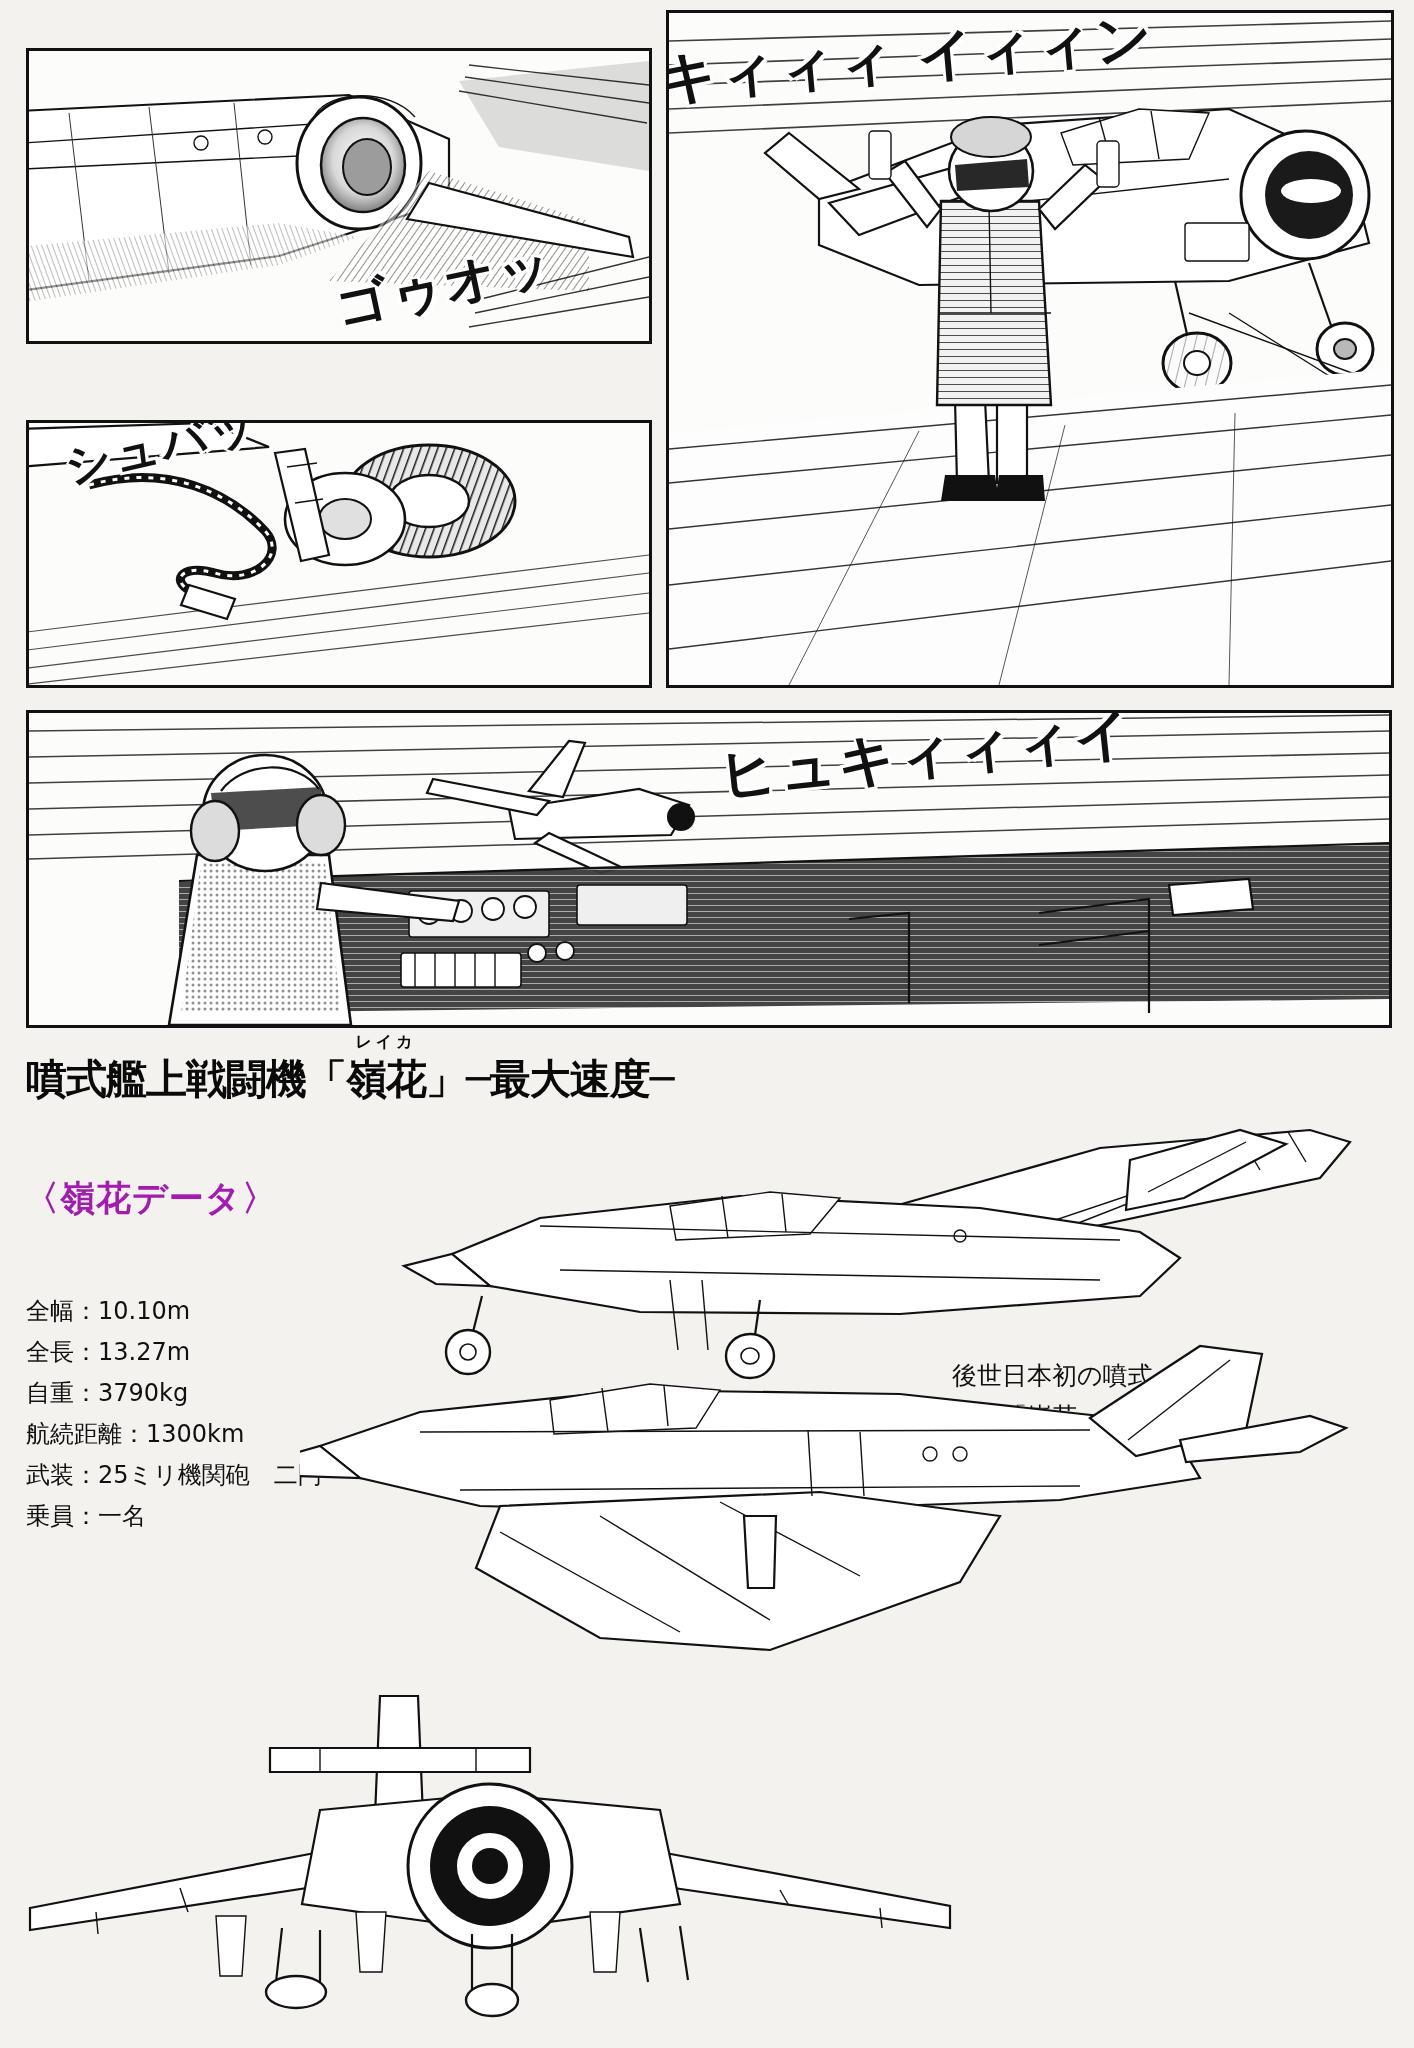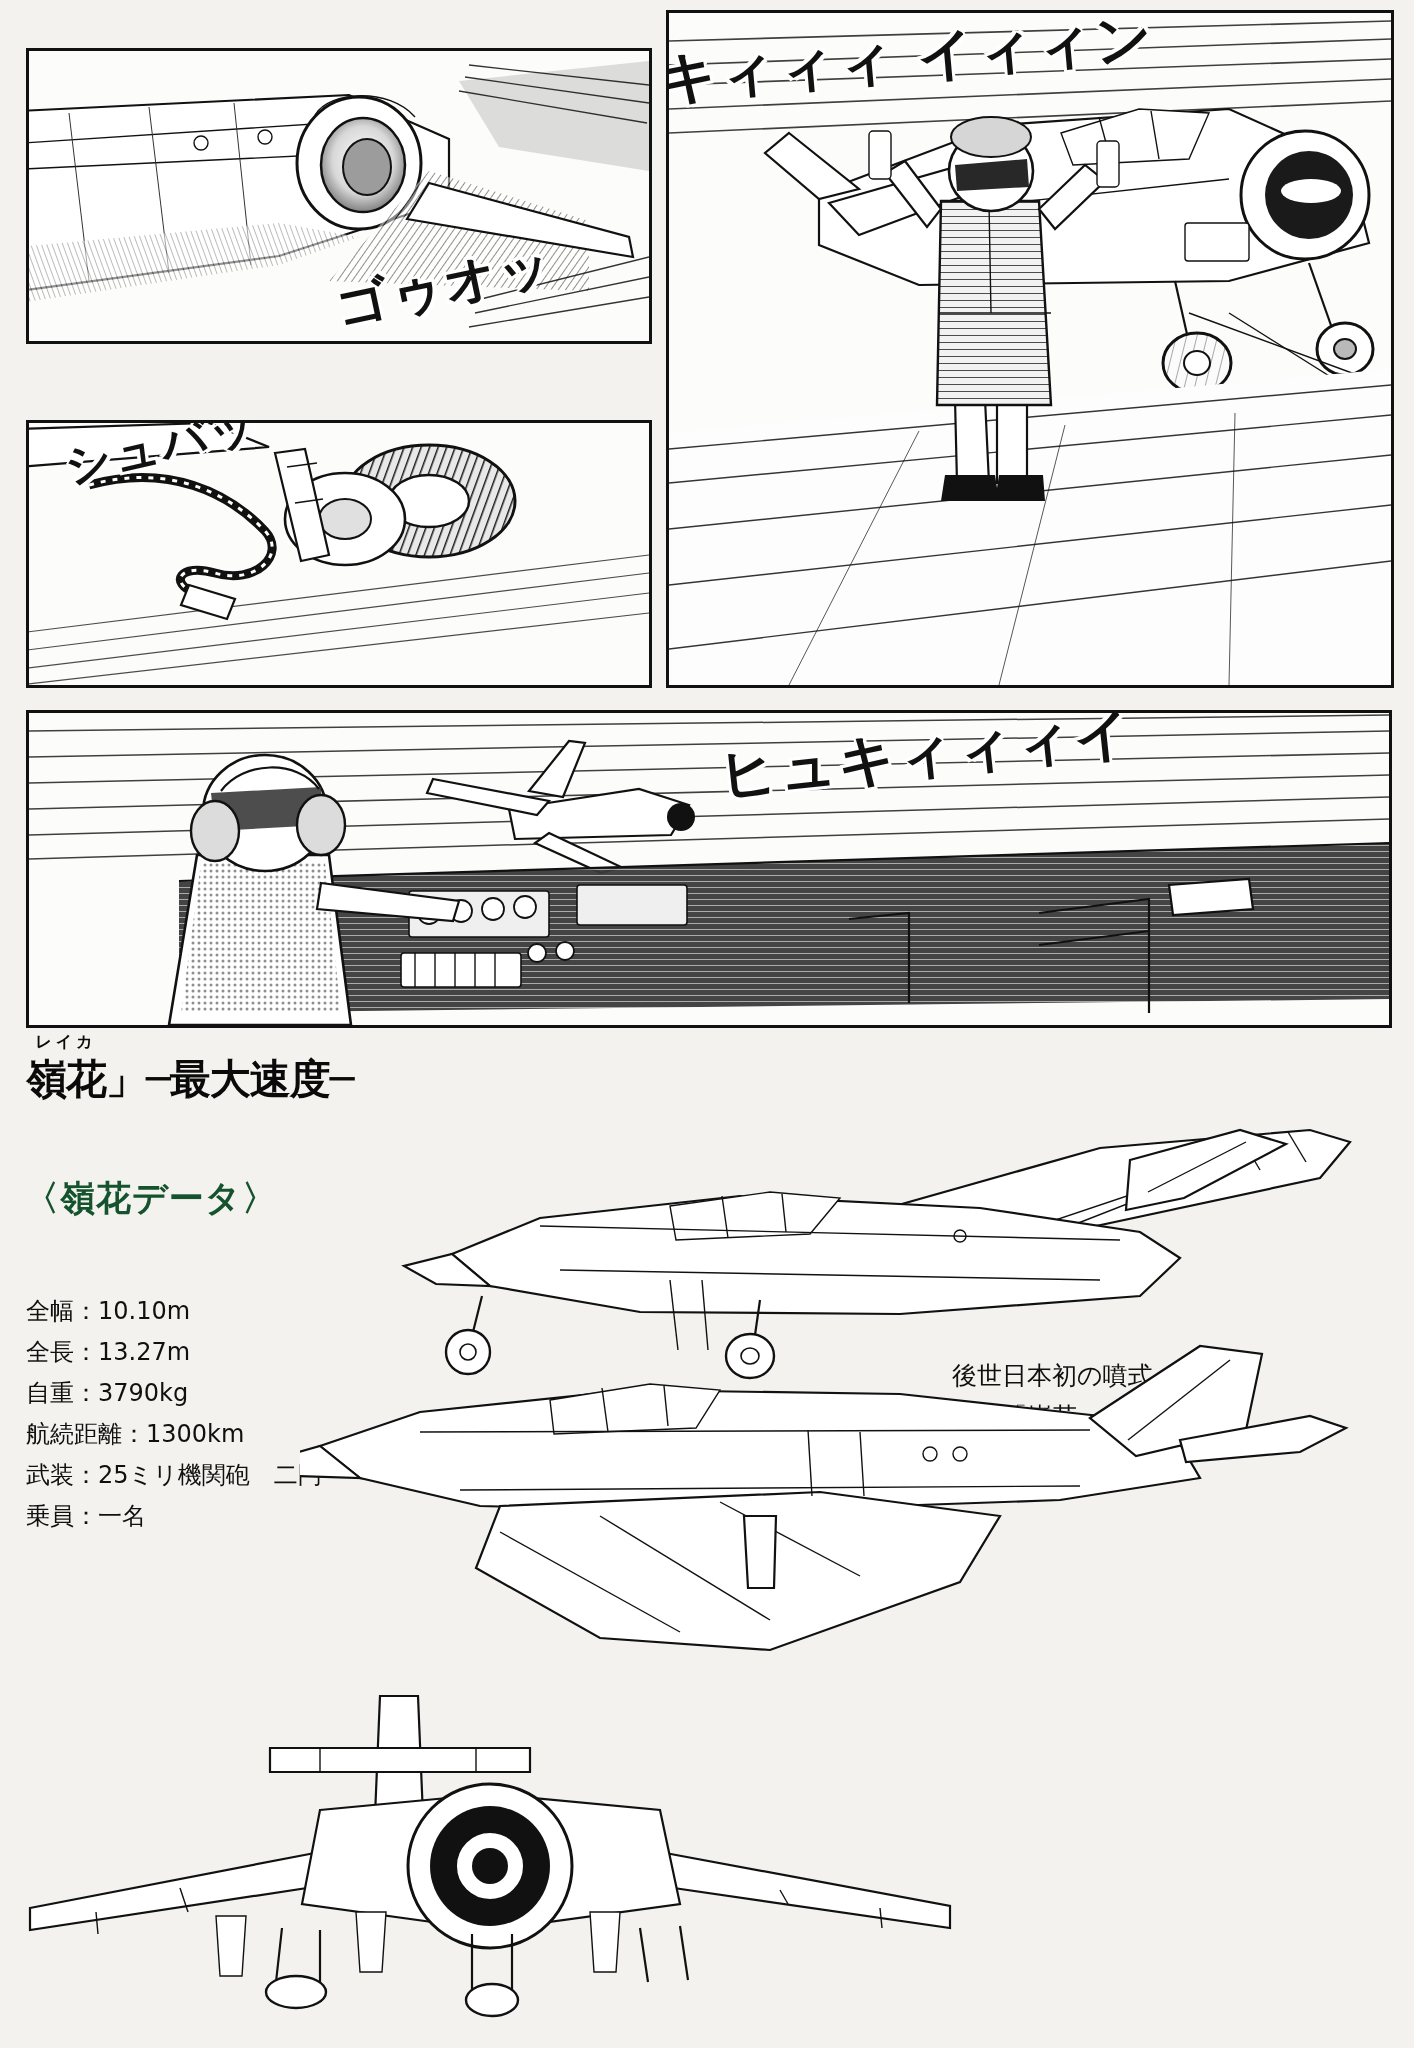--- a/index.html
+++ b/index.html
@@ -70,21 +70,21 @@
     white-space: nowrap;
   }
   
   .data-title {
     position: absolute;
     left: 24px;
     top: 1175px;
     font-family: "DejaVu Sans", sans-serif;
     font-weight: bold;
     font-size: 35px;
-    color: #14532d;
+    color: #a21caf;
     letter-spacing: 1px;
     white-space: nowrap;
   }
   .data-list {
     position: absolute;
     left: 26px;
     top: 1244px;
     font-family: "DejaVu Sans", sans-serif;
     font-size: 24px;
     line-height: 41px;
@@ -364,21 +364,21 @@
         <ellipse cx="186" cy="118" rx="24" ry="30" fill="#dcdcdc" stroke="#111" stroke-width="2.4"></ellipse>
         <ellipse cx="292" cy="112" rx="24" ry="30" fill="#dcdcdc" stroke="#111" stroke-width="2.4"></ellipse>
         <path class="ln" d="M192 78 C214 48 268 46 290 76"></path>
         <path class="fillw" d="M292 170 L430 188 L424 208 L288 196 Z"></path>
       </g>
     </svg>
     <div class="sfx outline" style="left:690px; top:4px; font-size:56px; transform:rotate(-6deg);">ヒュキィィィイ</div>
   </div>
 
   <div class="headline">
-    <span class="ruby-wrap"><span class="ruby">レイカ</span><span>嶺花</span></span><span>」─最大速度─</span>
+    <span>噴式艦上戦闘機「</span><span class="ruby-wrap"><span class="ruby">レイカ</span><span>嶺花</span></span><span>」─最大速度─</span>
   </div>
 
   <div class="data-title">〈嶺花データ〉</div>
   <div class="data-list">
     <div>全幅：10.10m</div>
     <div>全長：13.27m</div>
     <div>自重：3790kg</div>
     <div>航続距離：1300km</div>
     <div>武装：25ミリ機関砲　二門</div>
     <div>乗員：一名</div>

